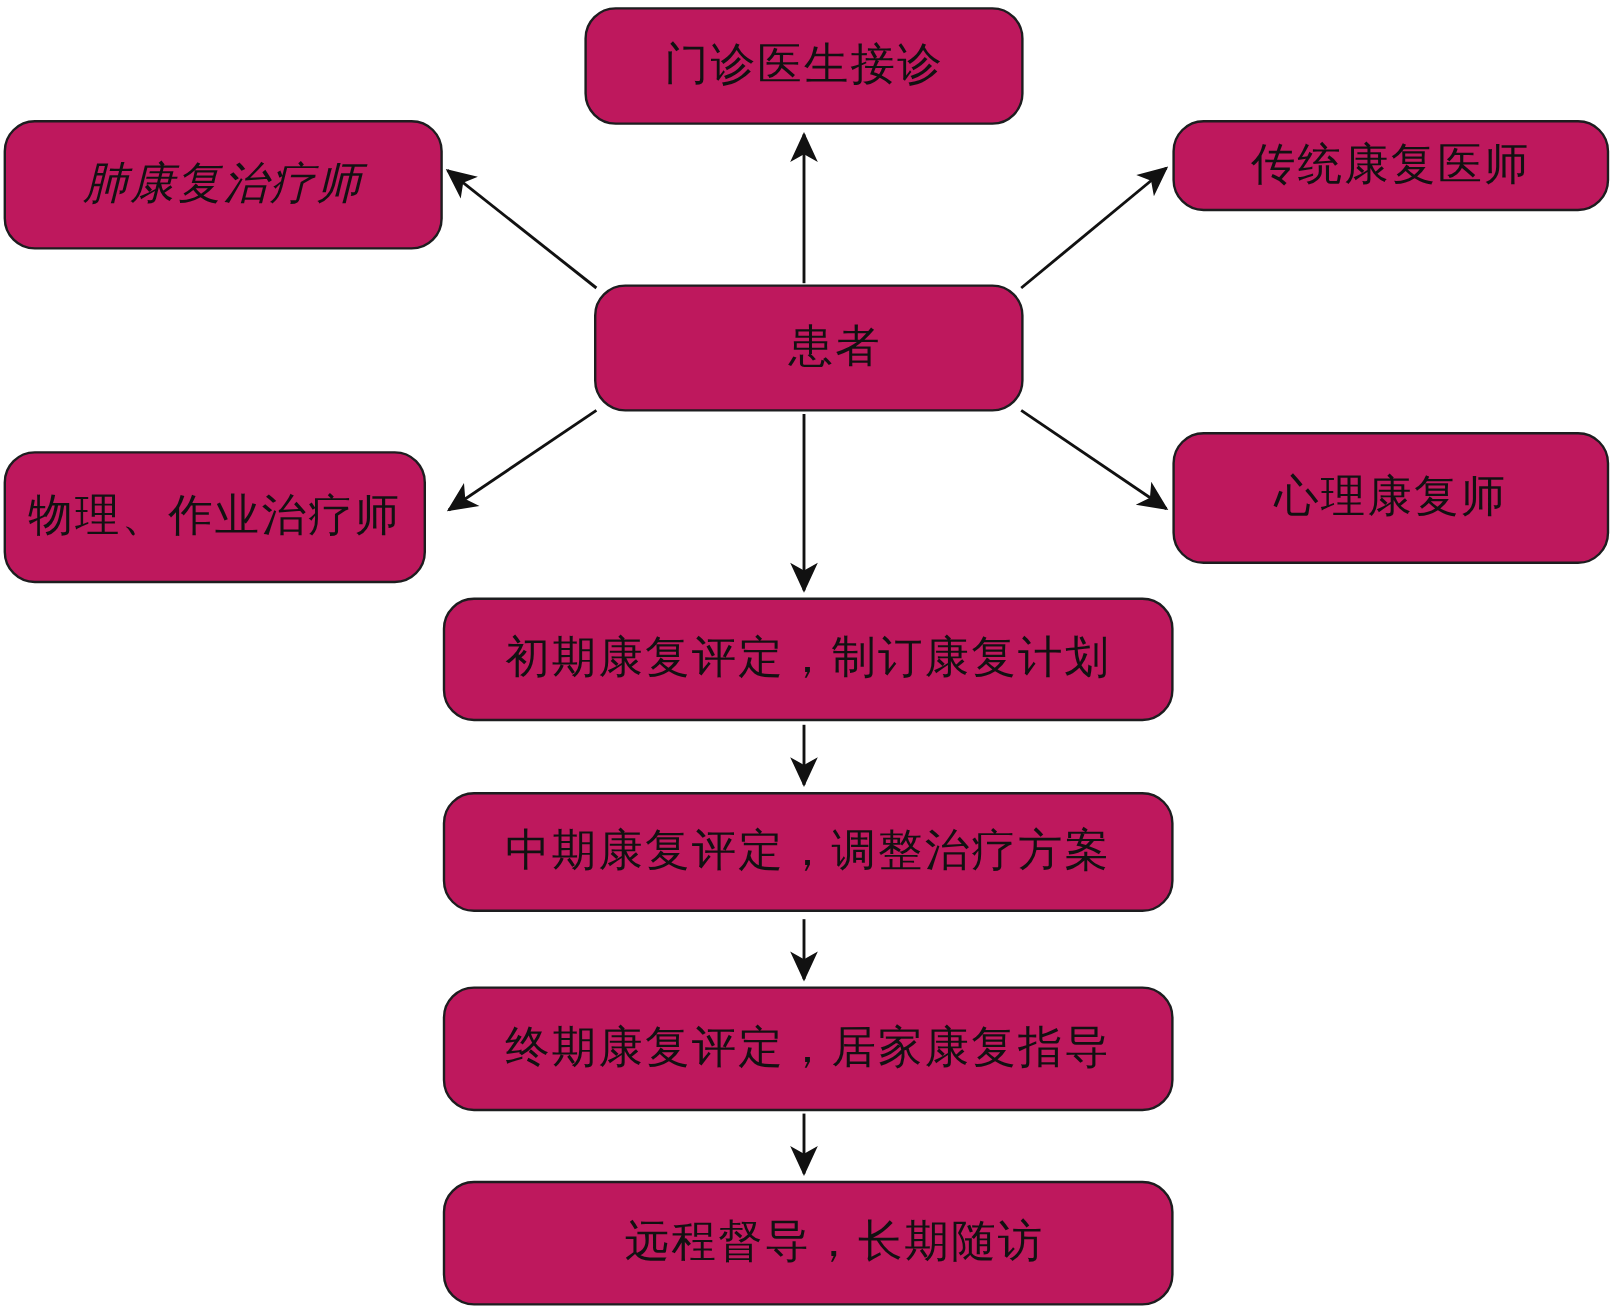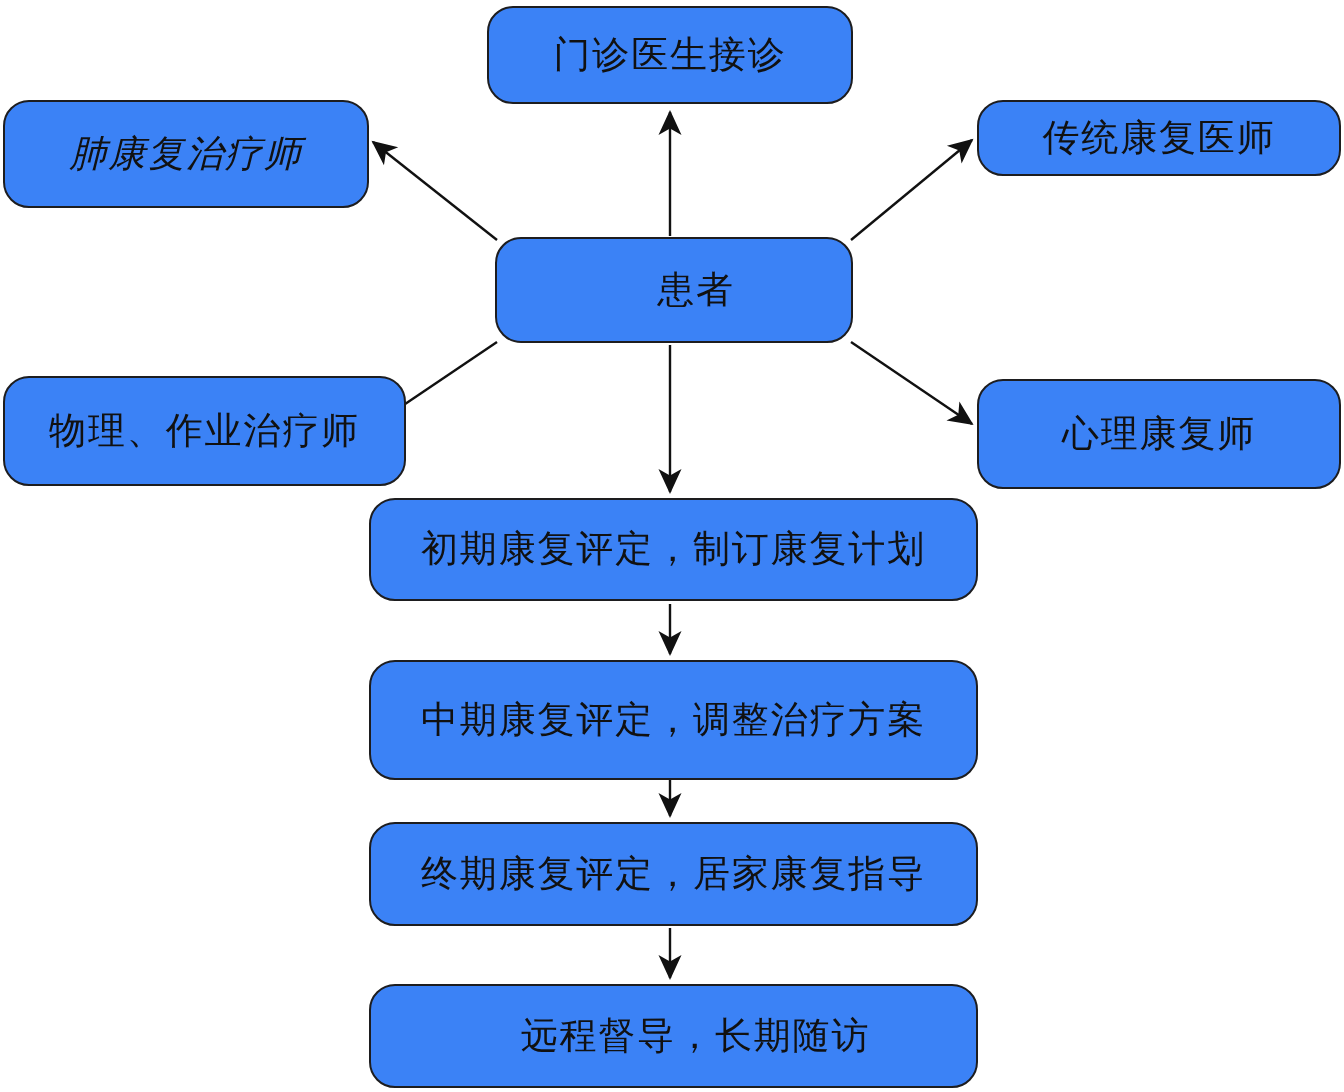--- a/index.html
+++ b/index.html
@@ -23,42 +23,42 @@
     top: 0;
     width: 1344px;
     height: 1092px;
     pointer-events: none;
   }
   .node {
     position: absolute;
     box-sizing: border-box;
     border: 2px solid #1d1d1f;
     border-radius: 26px;
-    background: #3b82f6;
+    background: #be185d;
     display: flex;
     align-items: center;
     justify-content: center;
     text-align: center;
     color: #111111;
     letter-spacing: 0.05em;
   }
   .node-label {
     display: block;
     line-height: 1.1;
     white-space: nowrap;
   }
   
   .n-intake   { left: 487px;  top: 6px;    width: 366px; height: 98px;  font-size: 37px; }
   .n-pulm     { left: 3px;    top: 100px;  width: 366px; height: 108px; font-size: 37px; font-style: italic; }
   .n-tcm      { left: 977px;  top: 100px;  width: 364px; height: 76px; font-size: 37px; }
   .n-patient  { left: 495px;  top: 237px;  width: 358px; height: 106px; font-size: 37px; padding-left: 44px; }
-  .n-pt-ot    { left: 3px;    top: 376px;  width: 403px; height: 110px; font-size: 37px; }
-  .n-psych    { left: 977px;  top: 379px;  width: 364px; height: 110px; font-size: 37px; text-align: right; }
+  .n-pt-ot    { left: 3px;    top: 376px;  width: 352px; height: 110px; font-size: 37px; }
+  .n-psych    { left: 977px;  top: 360px;  width: 364px; height: 110px; font-size: 37px; text-align: right; }
   .n-stage1   { left: 369px;  top: 498px;  width: 609px; height: 103px; font-size: 37px; }
-  .n-stage2   { left: 369px;  top: 660px;  width: 609px; height: 120px; font-size: 37px; }
+  .n-stage2   { left: 369px;  top: 660px;  width: 609px; height: 100px; font-size: 37px; }
   .n-stage3   { left: 369px;  top: 822px;  width: 609px; height: 104px; font-size: 37px; }
   .n-stage4   { left: 369px;  top: 984px;  width: 609px; height: 104px; font-size: 37px; padding-left: 44px; }
 </style>
 </head>
 <body>
 
 <div id="diagram-root">
 
   <svg id="connector-layer" viewBox="0 0 1344 1092" width="1344" height="1092" xmlns="http://www.w3.org/2000/svg">
     <defs>

